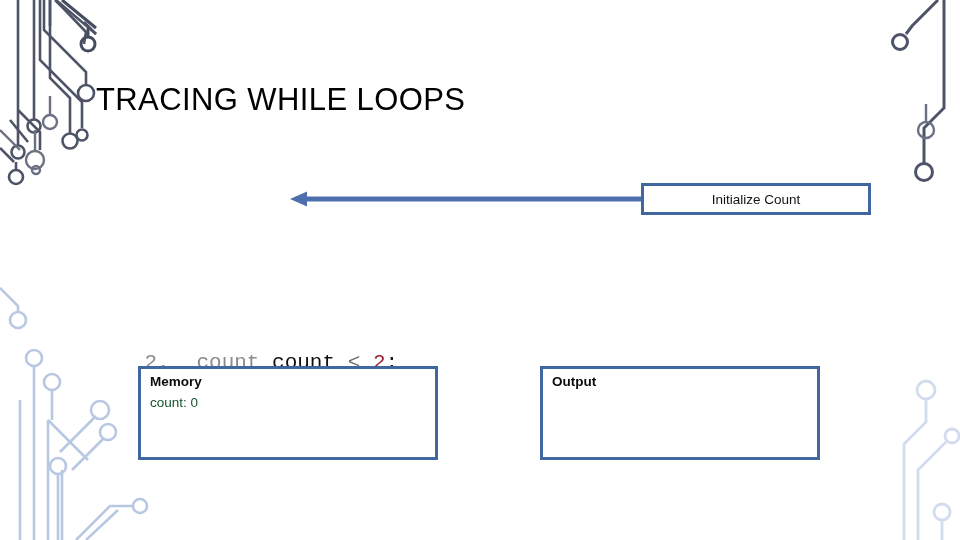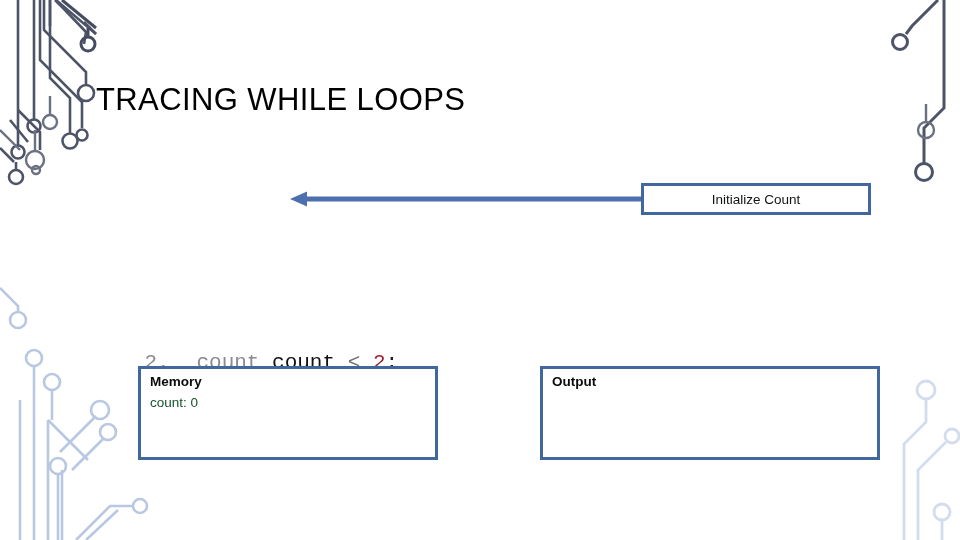--- a/index.html
+++ b/index.html
@@ -111,21 +111,21 @@
   }
 
   
   .panel {
     position: absolute;
     border: 3px solid #41689e;
     background: #ffffff;
     box-sizing: border-box;
   }
   #panel-memory { left: 121px; top: 366px; width: 300px; height: 94px; margin-left: 17px; }
-  #panel-output { left: 540px; top: 366px; width: 340px; height: 94px; }
+  #panel-output { left: 540px; top: 366px; width: 280px; height: 94px; }
   .panel-title {
     position: absolute;
     left: 9px;
     top: 5px;
     font-family: "Liberation Sans", sans-serif;
     font-size: 13.5px;
     font-weight: bold;
     color: #0b0b0b;
     white-space: nowrap;
   }

